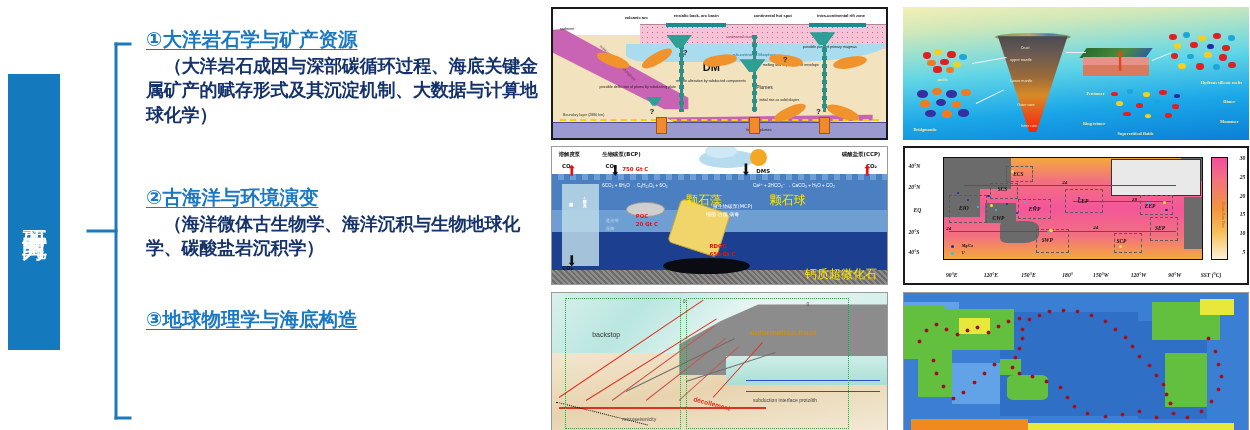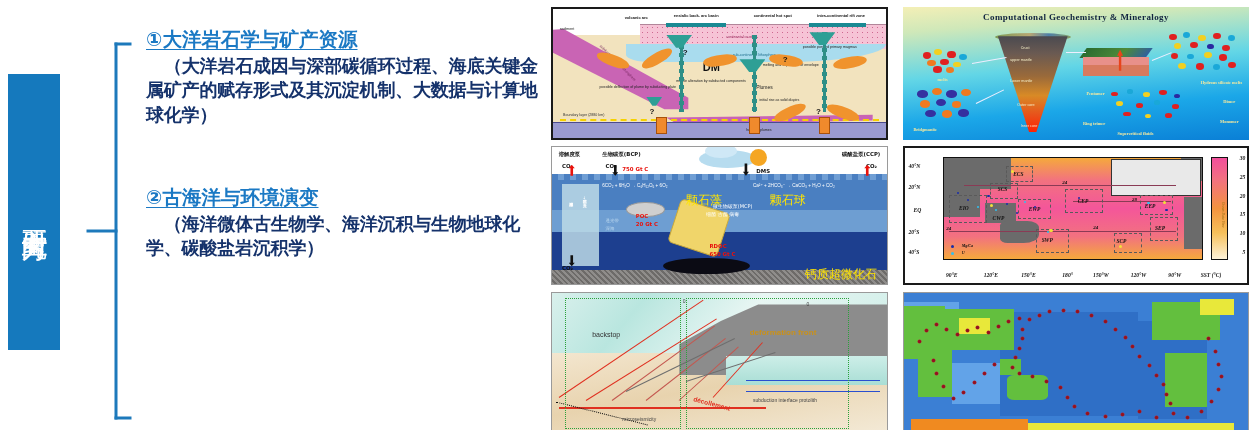--- a/index.html
+++ b/index.html
@@ -245,20 +245,21 @@
       <h3>①大洋岩石学与矿产资源</h3>
       <p><span>（大洋岩石成因与深部碳循环过程、</span><span>海底关键金属矿产的赋存形式及其沉</span><span>淀机制、大数据与计算地球化学）</span></p>
     </div>
 
     <div class="topic topic-2">
       <h3>②古海洋与环境演变</h3>
       <p><span>（海洋微体古生物学、海洋沉积与生</span><span>物地球化学、碳酸盐岩沉积学）</span></p>
     </div>
 
     <div class="topic topic-3">
+      <h3>③地球物理学与海底构造</h3>
     </div>
 
   </div>
 
   <div class="panels">
 
     <div class="panel p-r1 p-c1 frame-dark">
       <div class="mantle">
         <div class="sky"></div>
         <div class="crust"></div>
@@ -311,21 +312,20 @@
 
         <div class="bigtxt" style="left:39%;top:30%;font-size:8px;">?</div>
         <div class="bigtxt" style="left:69%;top:36%;font-size:8px;">?</div>
         <div class="bigtxt" style="left:29%;top:76%;font-size:8px;">?</div>
         <div class="bigtxt" style="left:79%;top:76%;font-size:8px;">?</div>
       </div>
     </div>
 
     <div class="panel p-r1 p-c2 frame-none">
       <div class="compgeo">
-        <div class="title">Computational Geochemistry &amp; Mineralogy</div>
 
         <div class="cone-top"></div>
         <div class="cone"></div>
         <div class="conelbl" style="left:34%;top:29%;">Crust</div>
         <div class="conelbl" style="left:31%;top:38%;">upper mantle</div>
         <div class="conelbl" style="left:31%;top:54%;">Lower mantle</div>
         <div class="conelbl" style="left:33%;top:72%;">Outer core</div>
         <div class="conelbl" style="left:34%;top:88%;color:#ffe0c0;">Inner core</div>
 
         <div class="blockdiag">

